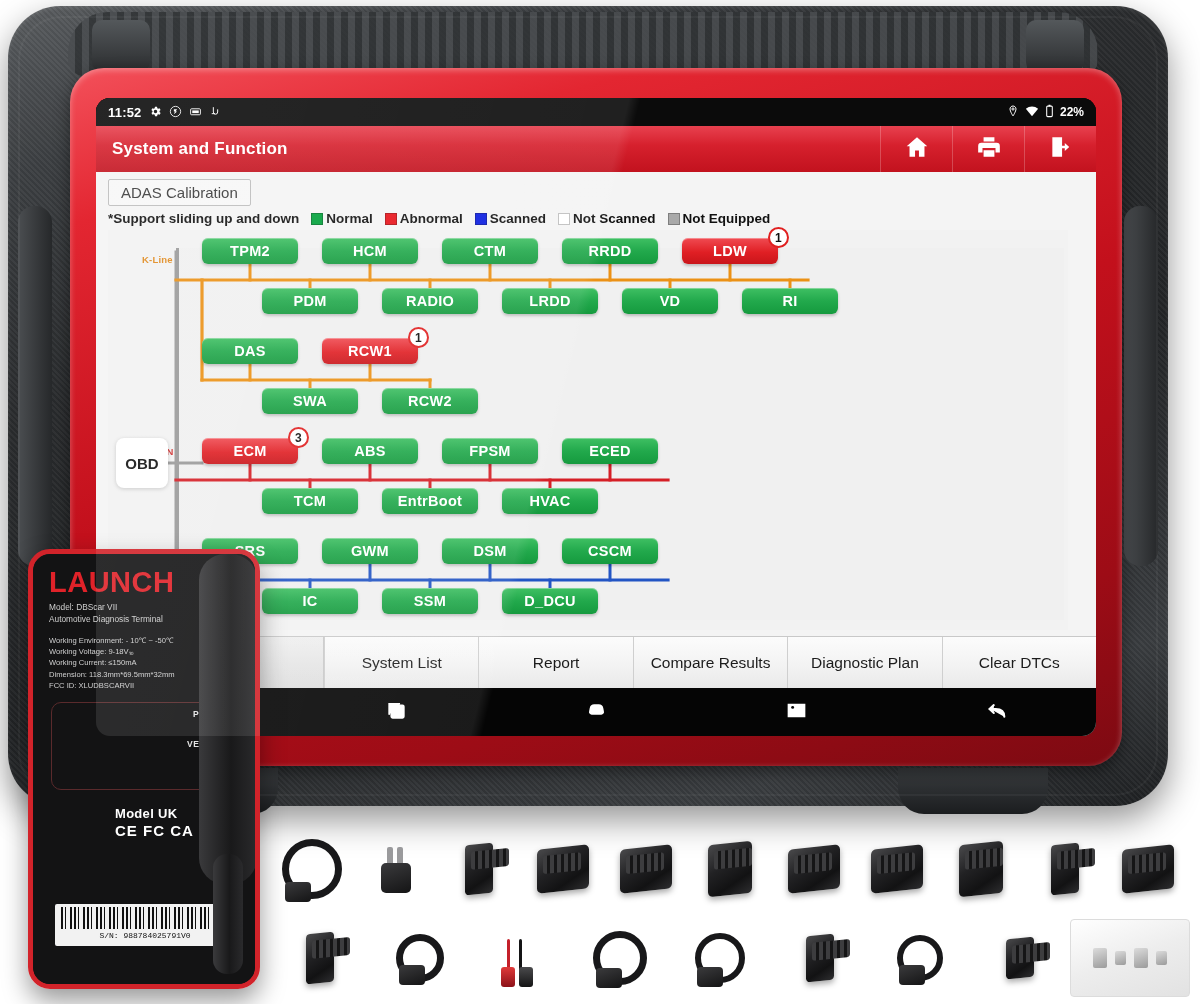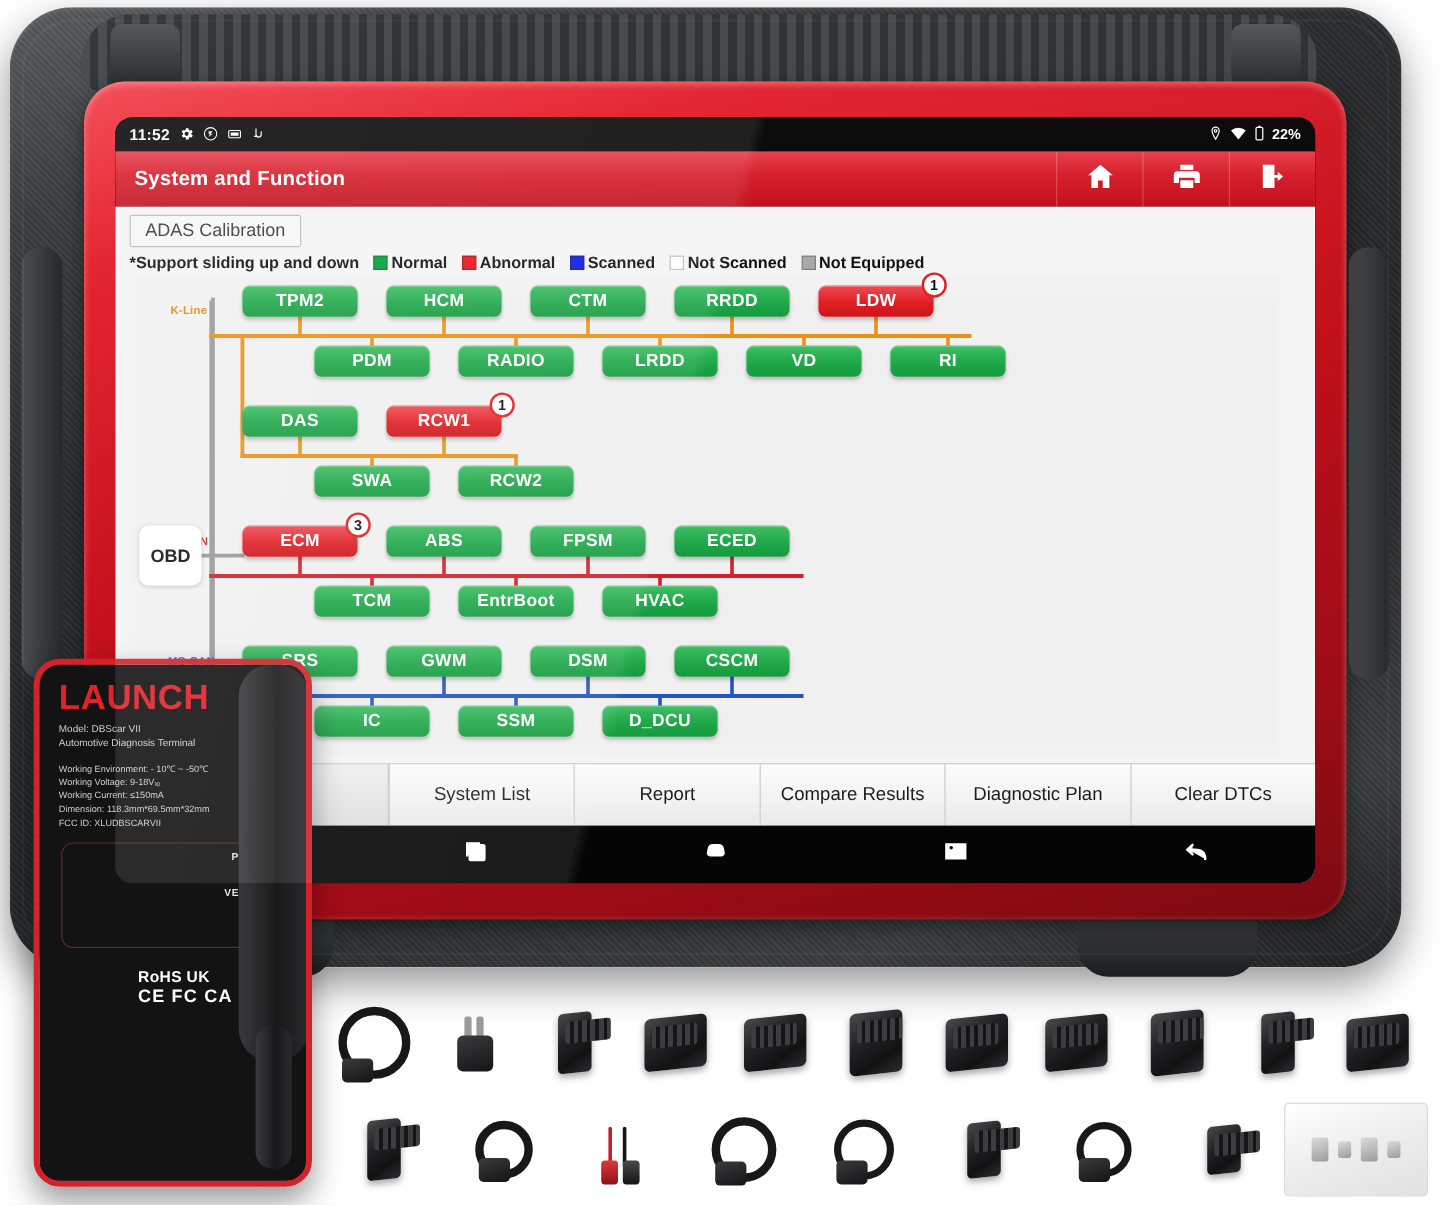--- a/index.html
+++ b/index.html
@@ -572,29 +572,33 @@
       </div>
 
       <div class="dg-ledbox">
         <div class="dg-led" style="top:6px;">POWER</div>
         <div class="dg-led" style="top:36px;">VEHICLE</div>
         <div class="dg-led" style="top:66px;">I/O</div>
       </div>
 
 
       <div class="dg-marks">
-        <div class="dg-rohs">RoHS UK</div>
+        <div class="dg-rohs">Model UK</div>
         <div class="dg-ce">CE FC CA</div>
         <svg class="dg-wee" viewBox="0 0 20 26">
           <path d="M4 7h12l-1.4 16H5.4zM3 4.4h14M8 1.6h4" fill="none" stroke="#fff" stroke-width="1.4"></path>
           <path d="M2 2 18 24" stroke="#fff" stroke-width="1.4"></path>
           <rect x="4" y="24.2" width="12" height="1.6" fill="#fff"></rect>
         </svg>
       </div>
 
+      <div class="dg-barcode">
+        <div class="bc-bars"></div>
+        <div class="bc-txt">S/N: 988784025791V0</div>
+      </div>
     </div>
     <div class="dg-cable"></div>
   </div>
 
   <div class="accessories">
     <div class="acc-row acc-row-1">
       <div class="acc">
           <div class="cablecoil"></div>
         </div>
       <div class="acc">

